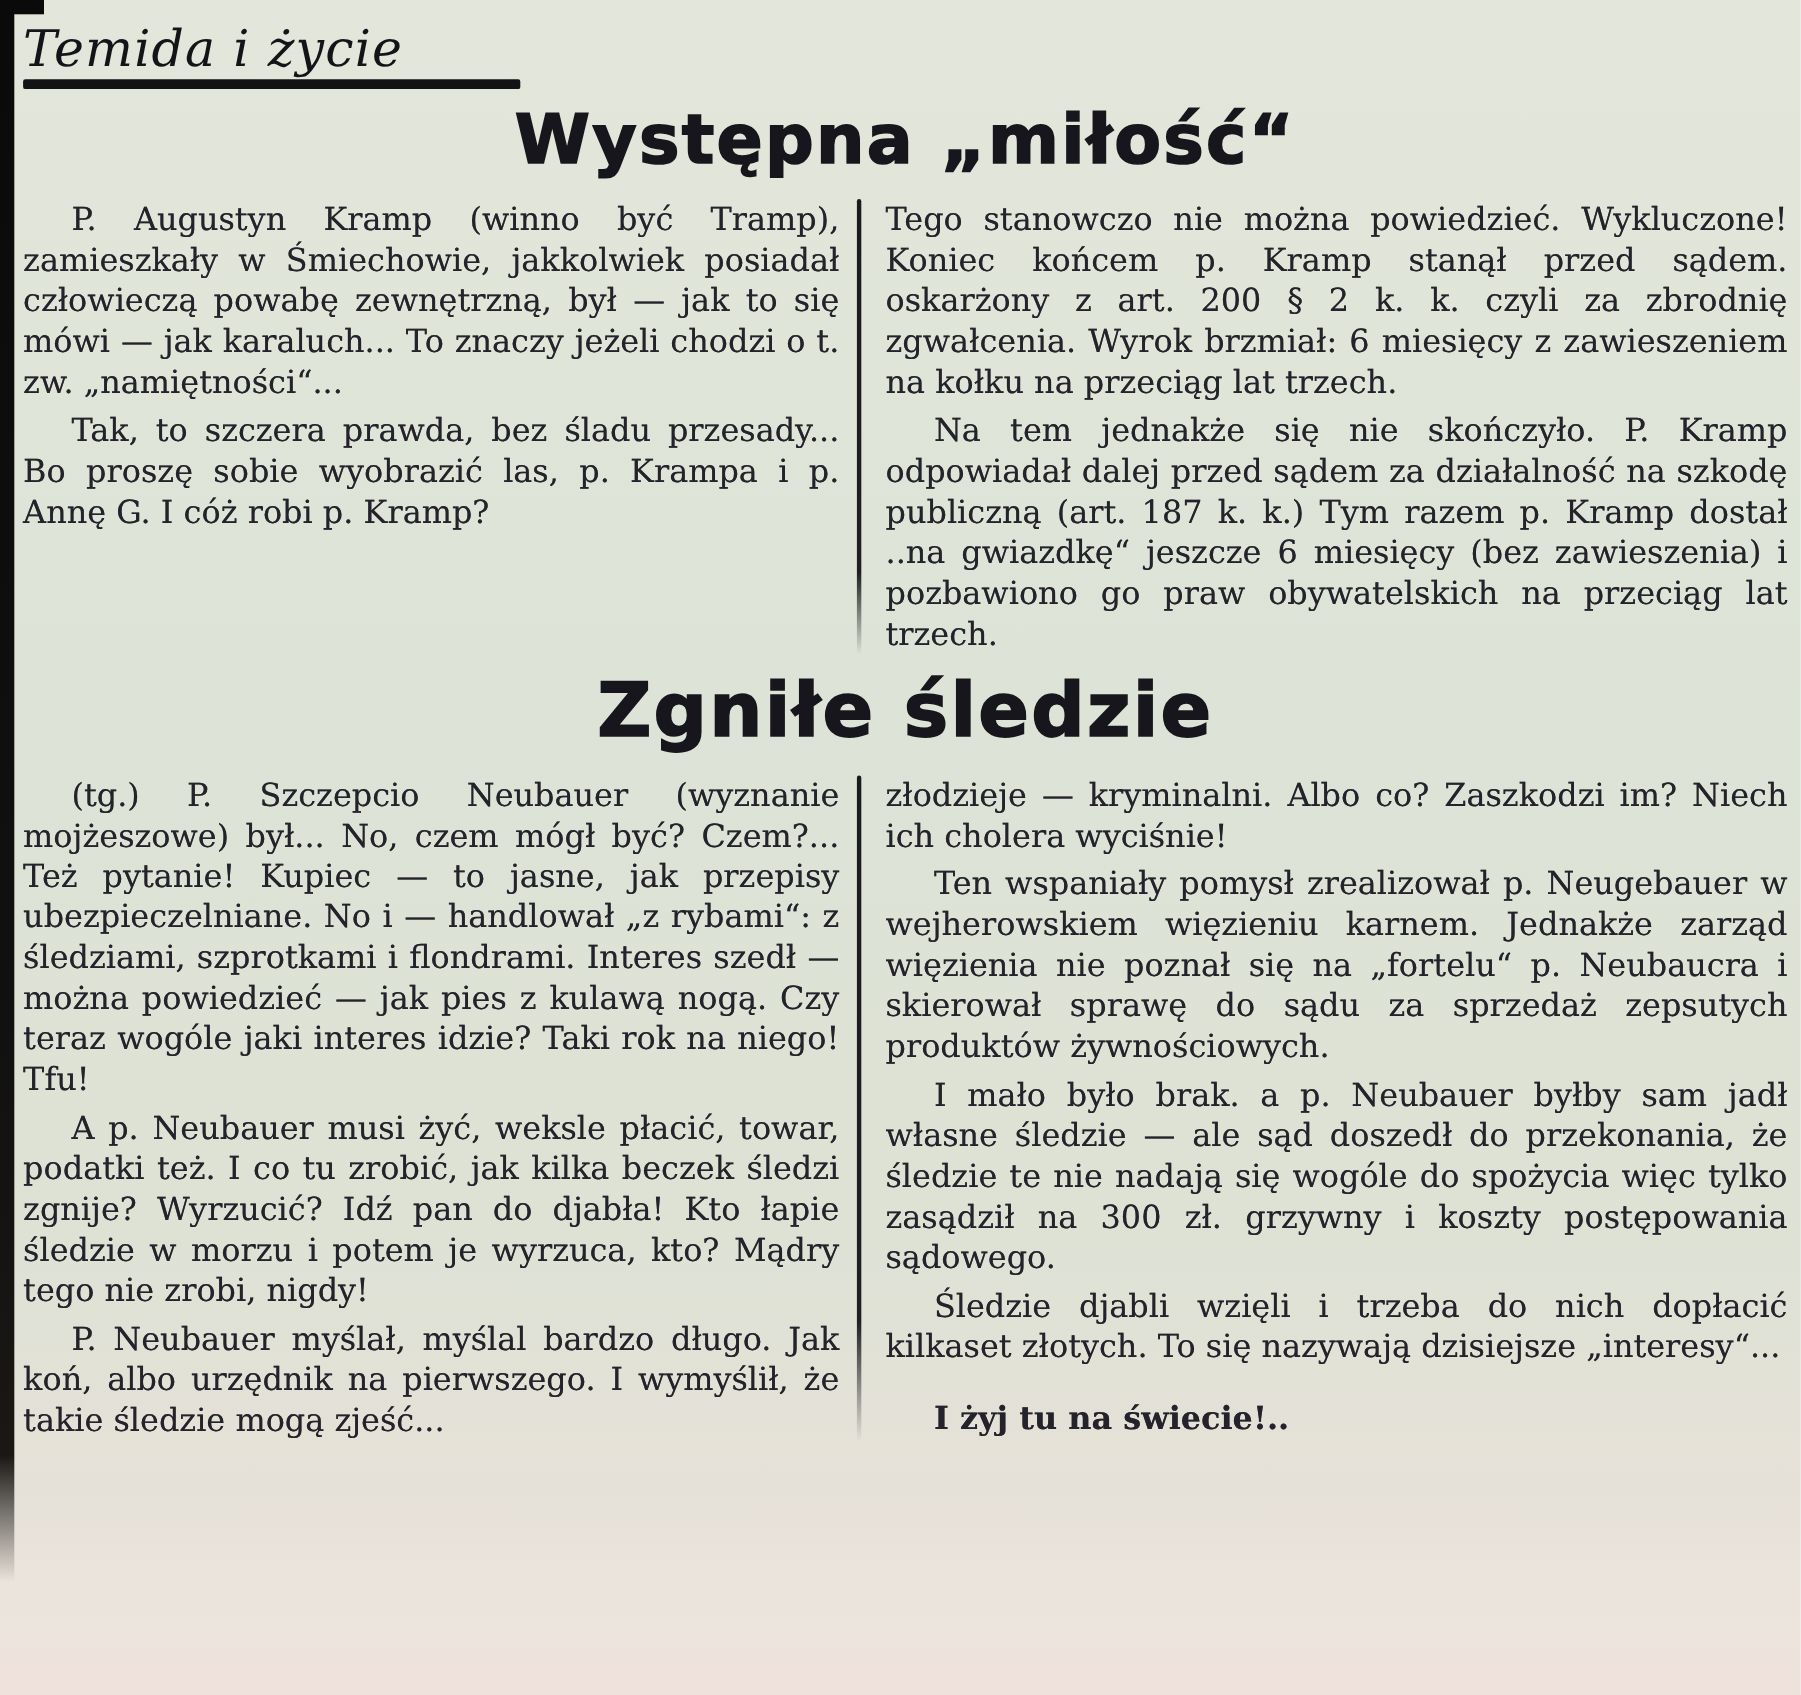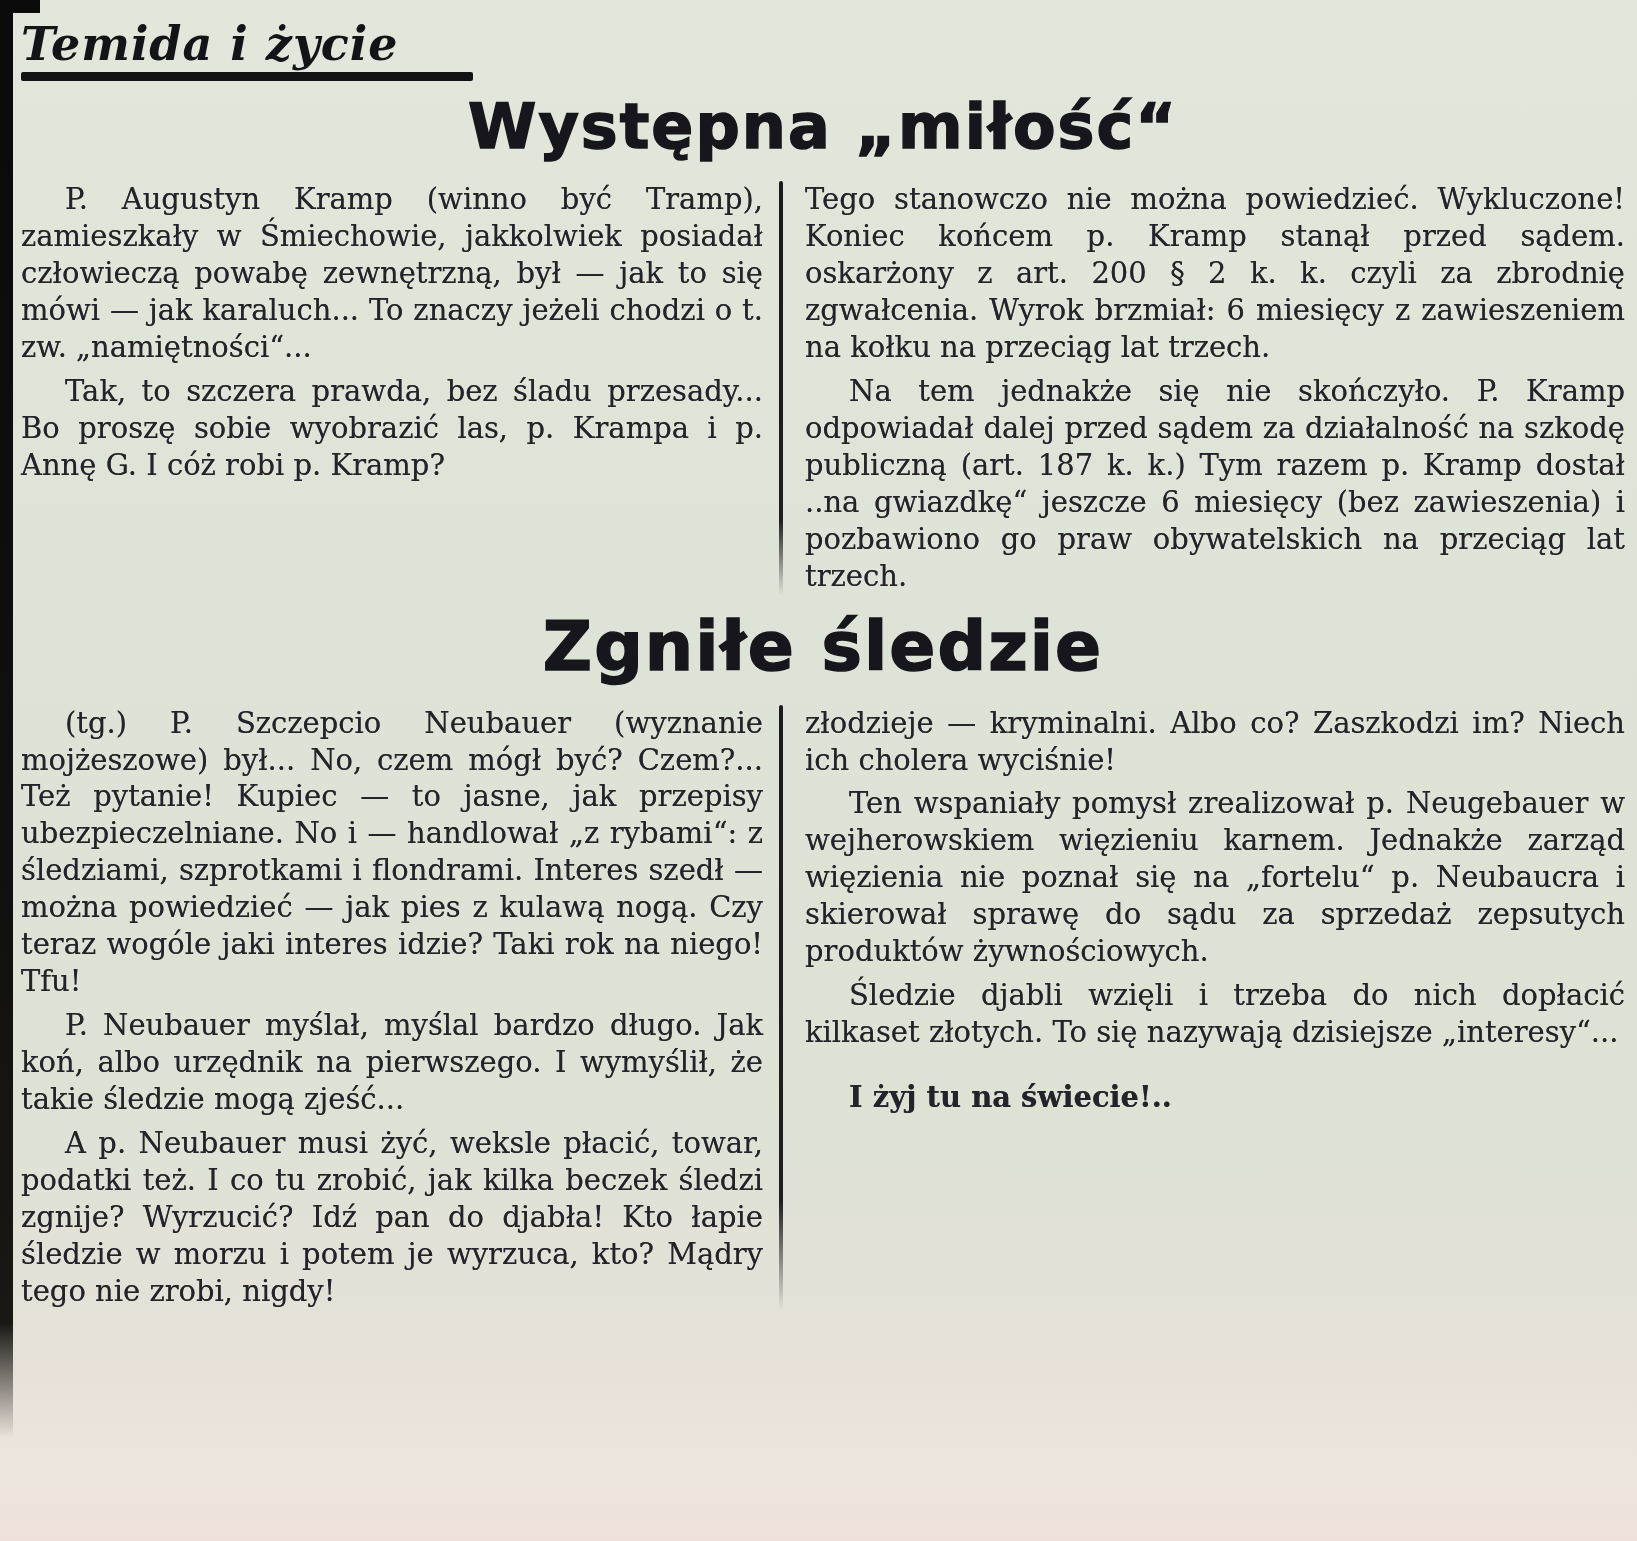--- a/index.html
+++ b/index.html
@@ -32,21 +32,21 @@
   .content {
     position: absolute; left: 13px; top: 0;
     width: 1618px; height: 100%;
     padding: 20px 6px 0 8px;
     box-sizing: border-box;
   }
   
   .kicker-wrap { position: relative; width: 470px; }
   .kicker {
     font-family: "DejaVu Serif", serif;
-    font-weight: bold; font-style: italic;
+    font-weight: normal; font-style: italic;
     font-size: 46px; line-height: 1.05;
     letter-spacing: 1px;
     color: #141318;
   }
   .kicker-underline {
     margin-top: 4px;
     width: 452px; height: 9px;
     background: #131215;
     border-radius: 2px;
   }
@@ -115,26 +115,27 @@
         <p>Tego stanowczo nie można powiedzieć. Wykluczone! Koniec końcem p. Kramp stanął przed sądem. oskarżony z art. 200 § 2 k. k. czyli za zbrodnię zgwałcenia. Wyrok brzmiał: 6 miesięcy z zawieszeniem na kołku na przeciąg lat trzech.</p>
         <p class="indent">Na tem jednakże się nie skończyło. P. Kramp odpowiadał dalej przed sądem za działalność na szkodę publiczną (art. 187 k. k.) Tym razem p. Kramp dostał ..na gwiazdkę“ jeszcze 6 miesięcy (bez zawieszenia) i pozbawiono go praw obywatelskich na przeciąg lat trzech.</p>
       </div>
     </div>
 
     <h2 class="headline headline-2">Zgniłe śledzie</h2>
 
     <div class="article article-2">
       <div class="col col-left">
         <p class="indent">(tg.) P. Szczepcio Neubauer (wyznanie mojżeszowe) był... No, czem mógł być? Czem?... Też pytanie! Kupiec — to jasne, jak przepisy ubezpieczelniane. No i — handlował „z rybami“: z śledziami, szprotkami i flondrami. Interes szedł — można powiedzieć — jak pies z kulawą nogą. Czy teraz wogóle jaki interes idzie? Taki rok na niego! Tfu!</p>
+        <p class="indent">A p. Neubauer musi żyć, weksle płacić, towar, podatki też. I co tu zrobić, jak kilka beczek śledzi zgnije? Wyrzucić? Idź pan do djabła! Kto łapie śledzie w morzu i potem je wyrzuca, kto? Mądry tego nie zrobi, nigdy!</p>
         <p class="indent">P. Neubauer myślał, myślal bardzo długo. Jak koń, albo urzędnik na pierwszego. I wymyślił, że takie śledzie mogą zjeść...</p>
-        <p class="indent">A p. Neubauer musi żyć, weksle płacić, towar, podatki też. I co tu zrobić, jak kilka beczek śledzi zgnije? Wyrzucić? Idź pan do djabła! Kto łapie śledzie w morzu i potem je wyrzuca, kto? Mądry tego nie zrobi, nigdy!</p>
       </div>
       <div class="col-divider"></div>
       <div class="col col-right">
         <p>złodzieje — kryminalni. Albo co? Zaszkodzi im? Niech ich cholera wyciśnie!</p>
         <p class="indent">Ten wspaniały pomysł zrealizował p. Neugebauer w wejherowskiem więzieniu karnem. Jednakże zarząd więzienia nie poznał się na „fortelu“ p. Neubaucra i skierował sprawę do sądu za sprzedaż zepsutych produktów żywnościowych.</p>
+        <p class="indent">I mało było brak. a p. Neubauer byłby sam jadł własne śledzie — ale sąd doszedł do przekonania, że śledzie te nie nadają się wogóle do spożycia więc tylko zasądził na 300 zł. grzywny i koszty  postępowania sądowego.</p>
         <p class="indent">Śledzie djabli wzięli i trzeba do nich dopłacić kilkaset złotych. To się nazywają dzisiejsze „interesy“...</p>
         <p class="indent bold">I żyj tu na świecie!..</p>
       </div>
     </div>
 
   </div>
 </div>
 
 </body></html>

